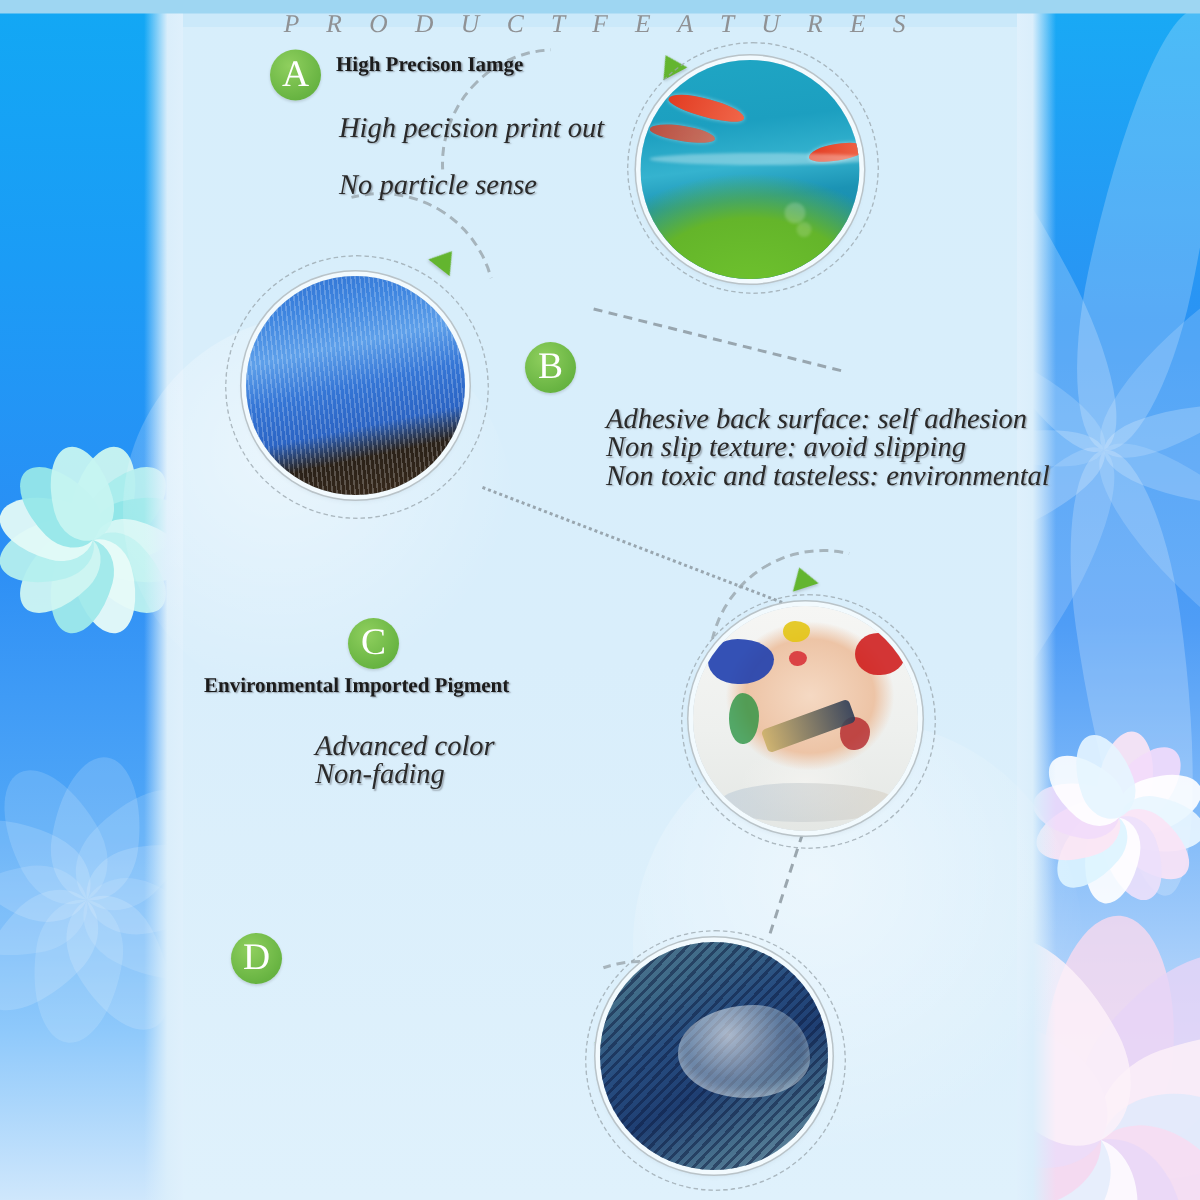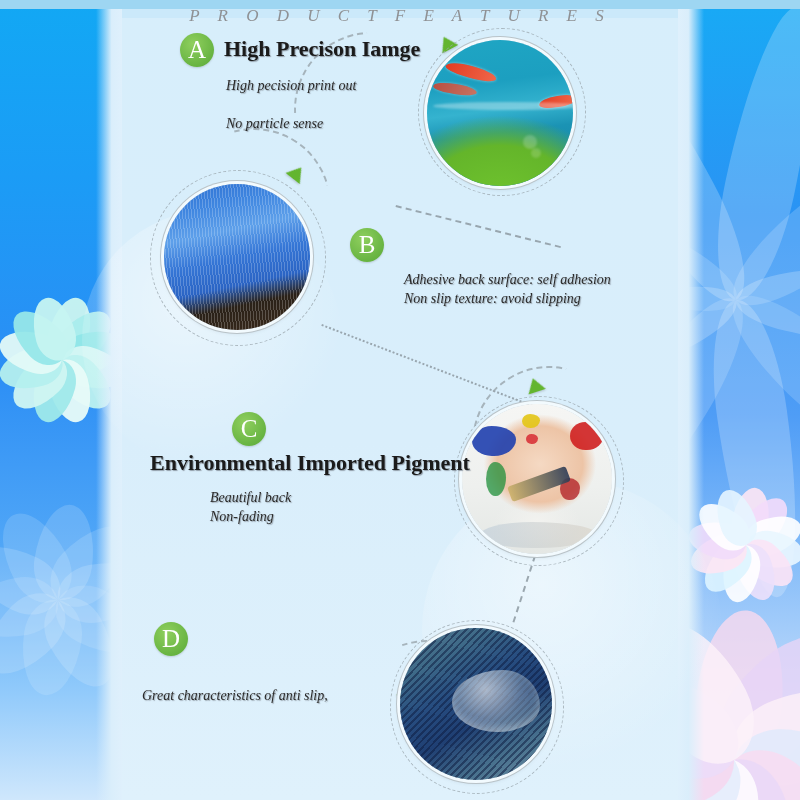--- a/index.html
+++ b/index.html
@@ -54,26 +54,26 @@
 
   
   .badge{
     position:absolute;width:34px;height:34px;border-radius:50%;
     background:radial-gradient(circle at 38% 32%,#8fcf5e,#68b442 70%,#5da93b 100%);
     color:#ffffff;font-size:25px;line-height:34px;text-align:center;
     font-family:"Liberation Serif",serif;
     box-shadow:0 1px 2px rgba(0,0,0,.15);
   }
   .title{
-    position:absolute;font-weight:bold;font-size:22px;color:#1b1b1b;
+    position:absolute;font-weight:bold;font-size:14px;color:#1b1b1b;
     white-space:nowrap;font-family:"Liberation Serif",serif;
     text-shadow:1px 1px 1px rgba(120,130,140,.75);
   }
   .body{
-    position:absolute;font-style:italic;font-size:14px;line-height:19px;
+    position:absolute;font-style:italic;font-size:19px;line-height:19px;
     color:#2a2a2a;font-family:"Liberation Serif",serif;white-space:nowrap;
     text-shadow:1px 1px 1px rgba(130,140,150,.7);
   }
 
   
   .photo{
     position:absolute;border-radius:50%;overflow:hidden;
     box-shadow:0 0 0 3px #f2fafe, 0 0 0 4px #b9c3c8, 0 2px 5px rgba(60,80,95,.28);
   }
   .photo .img{position:absolute;inset:0;}
@@ -258,24 +258,24 @@
     </div>
 
     <div class="badge" style="left:58px;top:33px;">A</div>
     <div class="title" style="left:102px;top:36px;">High Precison Iamge</div>
     <div class="body" style="left:104px;top:76px;">High pecision print out</div>
     <div class="body" style="left:104px;top:114px;">No particle sense</div>
 
     <div class="badge" style="left:228px;top:228px;">B</div>
     <div class="body" style="left:282px;top:270px;">Adhesive back surface: self adhesion</div>
     <div class="body" style="left:282px;top:289px;">Non slip texture: avoid slipping</div>
+    <div class="body" style="left:282px;top:308px;">Non toxic and tasteless: environmental</div>
 
     <div class="badge" style="left:110px;top:412px;">C</div>
-    <div class="title" style="left:28px;top:450px;">Environmental Imported Pigment</div>
-    <div class="body" style="left:88px;top:488px;">Beautiful back</div>
+    <div class="title" style="left:14px;top:450px;">Environmental Imported Pigment</div>
+    <div class="body" style="left:88px;top:488px;">Advanced color</div>
     <div class="body" style="left:88px;top:507px;">Non-fading</div>
 
     <div class="badge" style="left:32px;top:622px;">D</div>
-    <div class="body" style="left:20px;top:686px;">Great characteristics of anti slip,</div>
   </div>
 
   <div class="topcap"></div>
 </div>
 
 </body></html>

